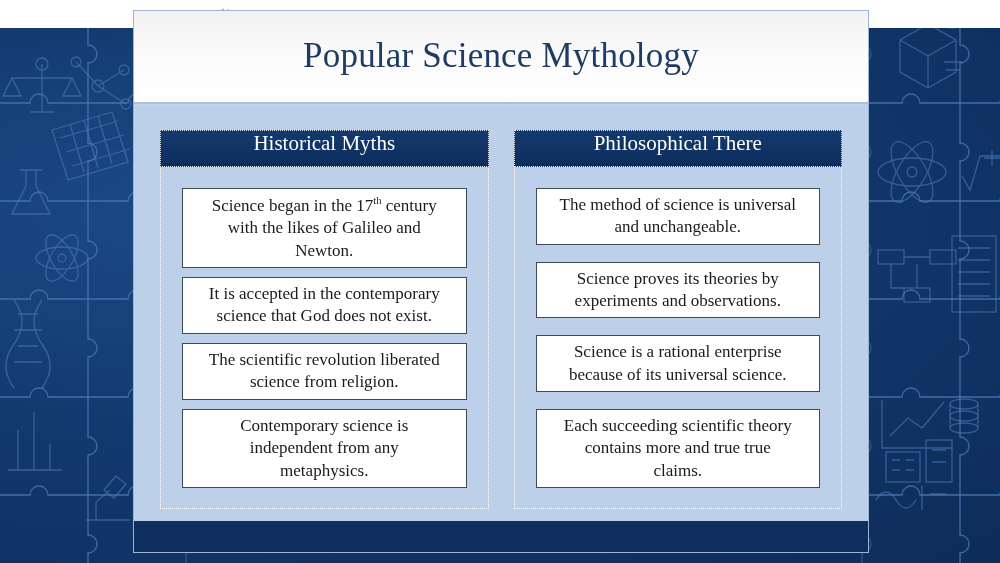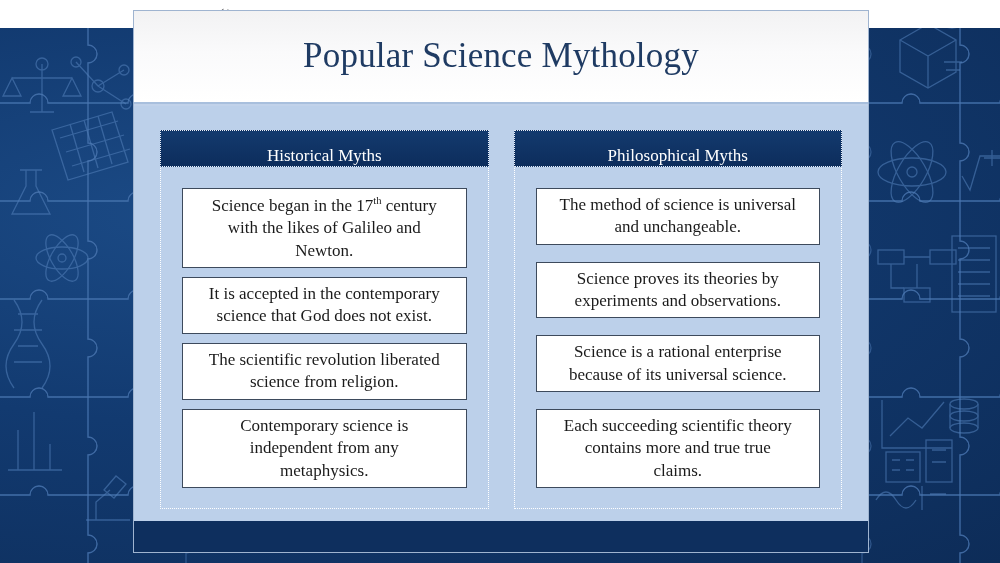--- a/index.html
+++ b/index.html
@@ -112,24 +112,24 @@
     display: flex;
     flex-direction: column;
     border: 1px dotted #ffffff;
     padding: 0;
   }
   .column-header {
     height: 37px;
     background: linear-gradient(180deg, #133a6e 0%, #0d2d5c 100%);
     border: 1px dotted #e8eef8;
     display: flex;
-    align-items: flex-end;
+    align-items: flex-start;
     justify-content: center;
     color: #ffffff;
-    font-size: 17px;
+    font-size: 21px;
     margin: -1px -1px 0 -1px;
   }
   .column-items {
     flex: 1 1 auto;
     display: flex;
     flex-direction: column;
     justify-content: space-between;
     padding: 21px 21px 20px 21px;
   }
   .myth-box {
@@ -288,21 +288,21 @@
               <span>The scientific revolution liberated science from religion.</span>
             </div>
             <div class="myth-box">
               <span>Contemporary science is independent from any metaphysics.</span>
             </div>
           </div>
         </div>
 
         <div class="column">
           <div class="column-header">
-            <span>Philosophical Myths</span>
+            <span>Philosophical There</span>
           </div>
           <div class="column-items">
             <div class="myth-box">
               <span>The method of science is universal and unchangeable.</span>
             </div>
             <div class="myth-box">
               <span>Science proves its theories by experiments and observations.</span>
             </div>
             <div class="myth-box">
               <span>Science is a rational enterprise because of its universal science.</span>

